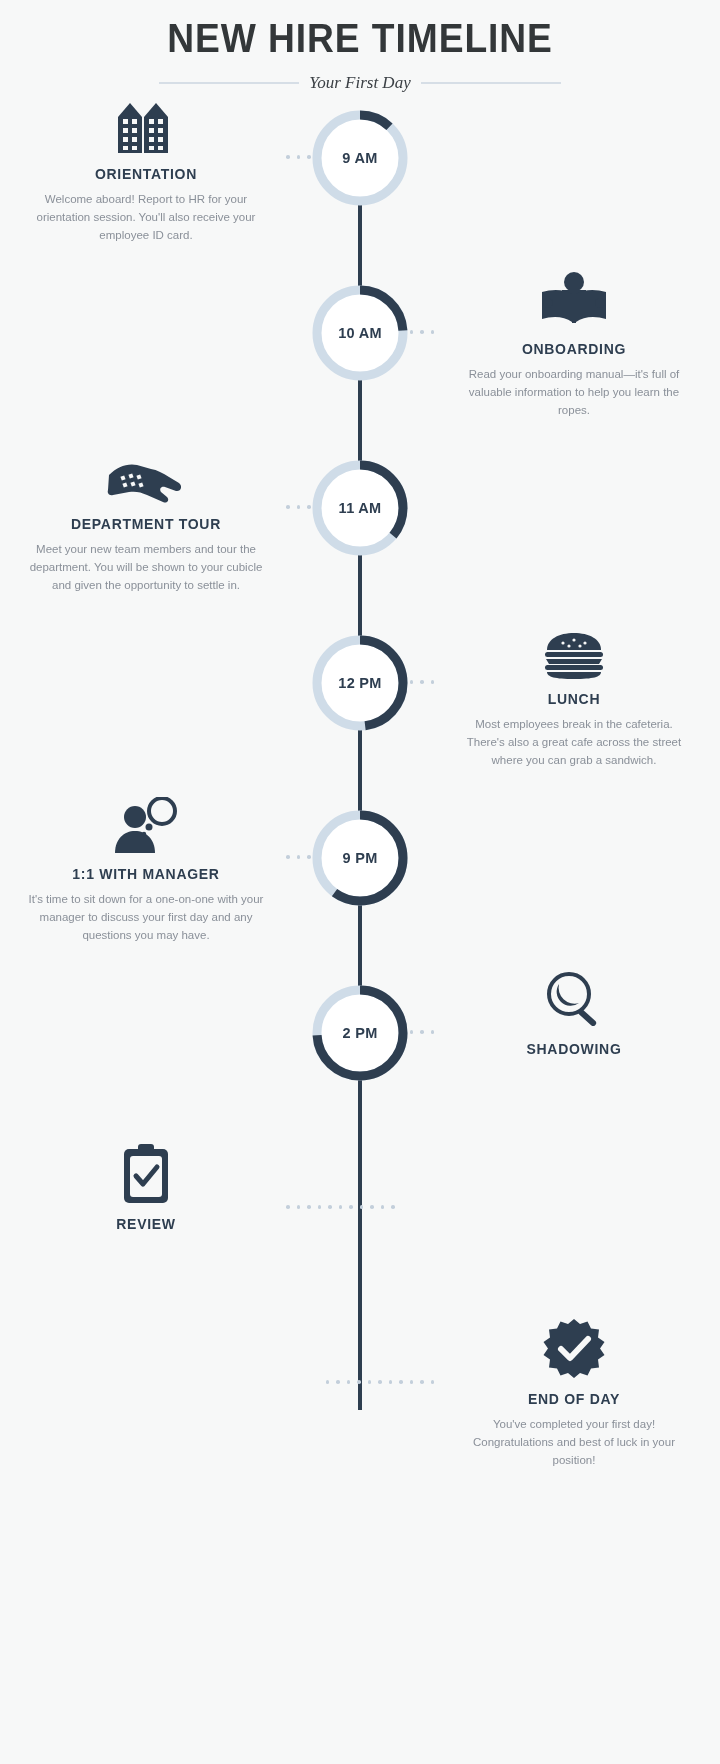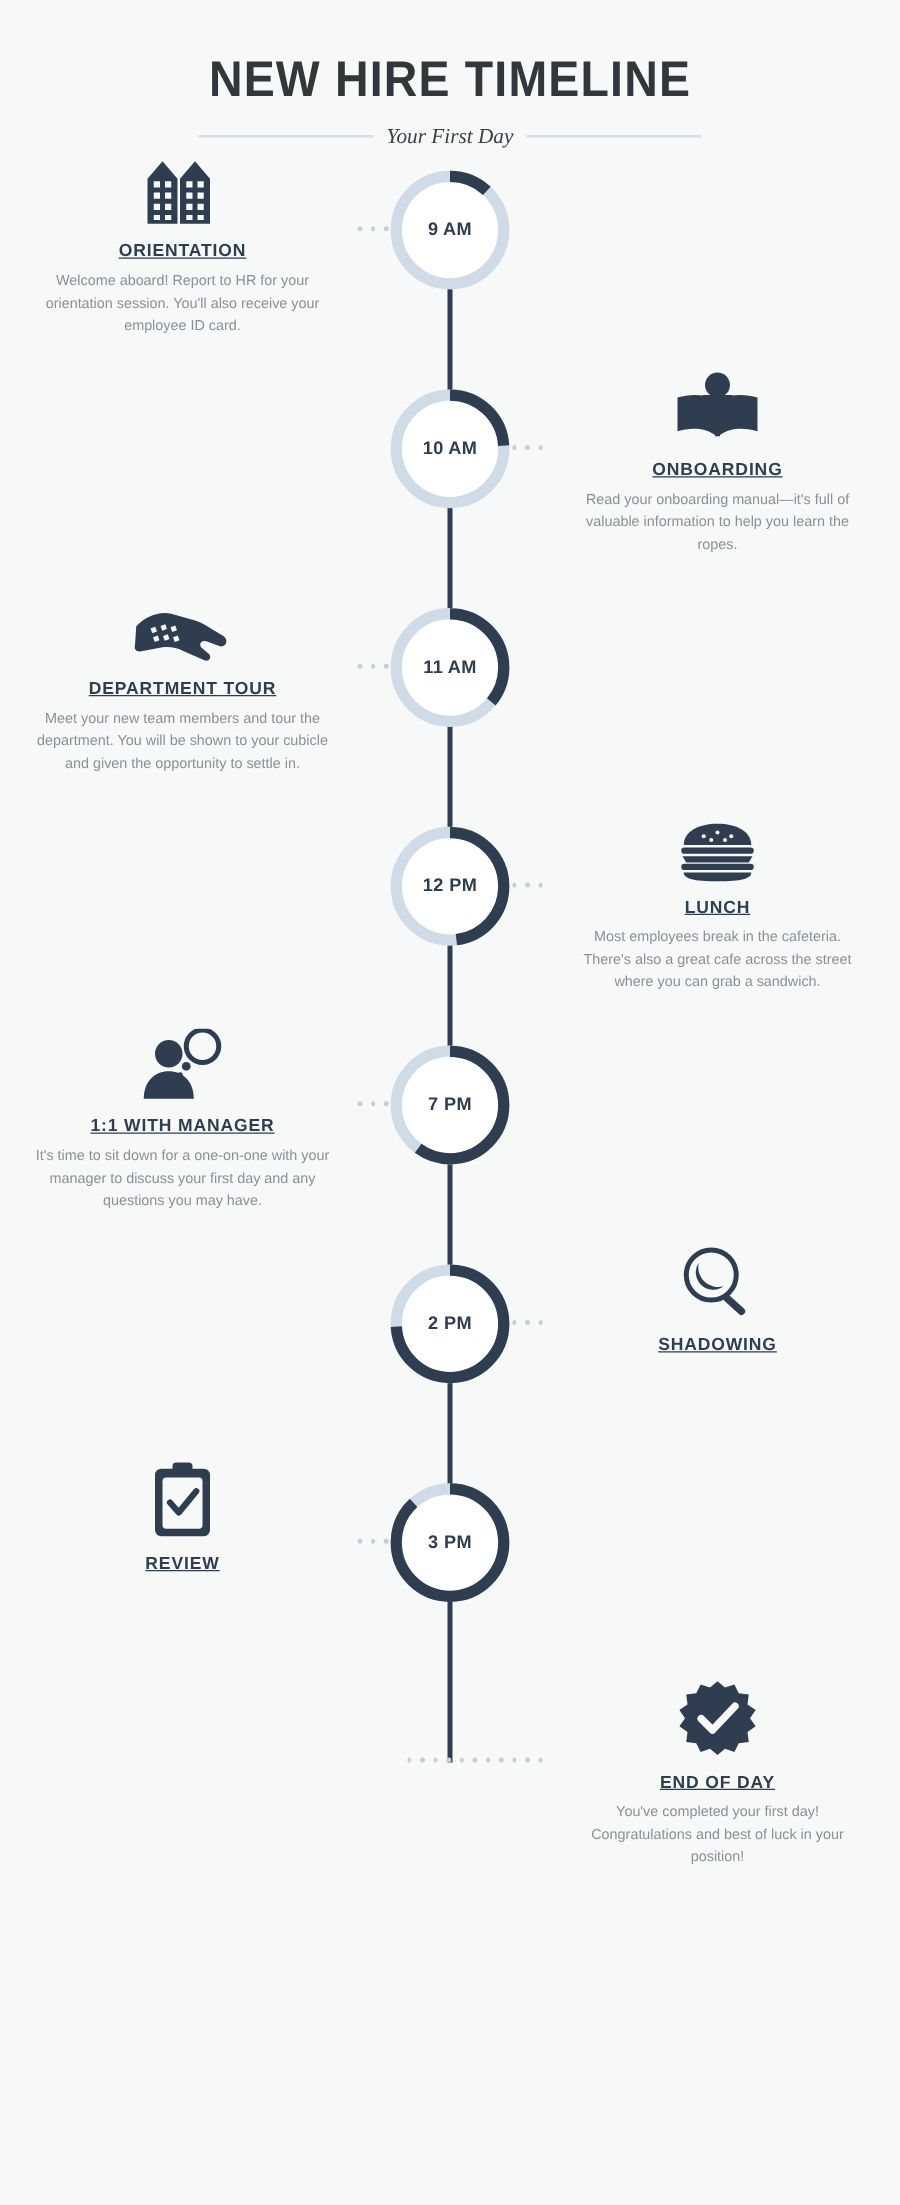--- a/index.html
+++ b/index.html
@@ -6,21 +6,21 @@
   body {
     width: 720px; height: 1764px;
     background: #f7f8f8;
     font-family: "Liberation Sans", sans-serif;
     position: relative;
     overflow: hidden;
   }
   .page { position: relative; width: 720px; height: 1764px; }
 
   
-  .header { padding-top: 42px; text-align: center; position: relative; }
+  .header { padding-top: 16px; text-align: center; position: relative; }
   .title {
     font-size: 40px; font-weight: bold; letter-spacing: 1px;
     color: #333739; font-family: "Liberation Sans", sans-serif;
     transform: scaleX(0.93); text-transform: uppercase;
   }
   .subtitle-row {
     margin-top: 12px; display: flex; align-items: center;
     justify-content: center; gap: 10px;
   }
   .rule { height: 2px; width: 140px; background: #d6dee6; }
@@ -59,21 +59,21 @@
     position: absolute; width: 268px; text-align: center; top: -14px;
   }
   .side.left  { left: 12px; }
   .side.right { right: 12px; }
 
   .icon-wrap { height: 62px; display: flex; align-items: flex-end; justify-content: center; }
   .icon-wrap svg { display: block; }
 
   .stage-title {
     margin-top: 11px; font-size: 14px; font-weight: bold;
-    color: #2e3e50; letter-spacing: 0.7px; text-transform: uppercase; text-decoration: underline;
+    color: #2e3e50; letter-spacing: 0.7px; text-transform: uppercase;
   }
   .stage-desc {
     margin-top: 9px; font-size: 11.5px; line-height: 1.55;
     color: #8a9099; padding: 0 16px;
   }
 
   
   .dots {
     position: absolute; top: 48px; display: flex; gap: 7px; z-index: 2;
   }
@@ -294,21 +294,21 @@
           <i></i>
           <i></i>
           <i></i>
           <i></i>
         </div>
     <div class="node">
       <svg width="102" height="102" viewBox="0 0 102 102">
     <circle cx="51" cy="51" r="43" fill="#ffffff" stroke="#cfdce8" stroke-width="9"></circle>
     <circle cx="51" cy="51" r="43" fill="none" stroke="#2e3e50" stroke-width="9" stroke-dasharray="162.1061809252333 108.0707872834889" transform="rotate(-90 51 51)"></circle>
   </svg>
-      <div class="time">7 PM</div>
+      <div class="time">9 PM</div>
     </div>
       </div>
       <div class="stage">
     <div class="side right">
       <div class="icon-wrap">
             <svg width="62" height="60" viewBox="0 0 62 60">
         <circle cx="26" cy="24" r="20" fill="none" stroke="#2e3e50" stroke-width="4"></circle>
         <path fill="#2e3e50" d="M16 14 a14 14 0 0 0 20 19 a16 16 0 0 1 -20 -19 Z"></path>
         <rect x="38" y="38" width="22" height="6" rx="3" fill="#2e3e50" transform="rotate(42 38 38)"></rect>
       </svg>
@@ -354,27 +354,20 @@
           <i></i>
           <i></i>
           <i></i>
           <i></i>
           <i></i>
           <i></i>
           <i></i>
           <i></i>
           <i></i>
         </div>
-    <div class="node">
-      <svg width="102" height="102" viewBox="0 0 102 102">
-    <circle cx="51" cy="51" r="43" fill="#ffffff" stroke="#cfdce8" stroke-width="9"></circle>
-    <circle cx="51" cy="51" r="43" fill="none" stroke="#2e3e50" stroke-width="9" stroke-dasharray="237.75573202367553 32.421236185046666" transform="rotate(-90 51 51)"></circle>
-  </svg>
-      <div class="time">3 PM</div>
-    </div>
       </div>
       <div class="stage">
     <div class="side right">
       <div class="icon-wrap">
             <svg width="62" height="62" viewBox="0 0 62 62">
         <path fill="#2e3e50" d="M31 1 l6 5 l7.5 -2.5 l3.5 7 l8 1 l-1 8 l6.5 4.5 l-4.5 6.5 l4.5 6.5 l-6.5 4.5 l1 8 l-8 1 l-3.5 7 l-7.5 -2.5 l-6 5 l-6 -5 l-7.5 2.5 l-3.5 -7 l-8 -1 l1 -8 l-6.5 -4.5 l4.5 -6.5 l-4.5 -6.5 l6.5 -4.5 l-1 -8 l8 -1 l3.5 -7 l7.5 2.5 Z"></path>
         <path d="M18 31 L27 40 L45 21" fill="none" stroke="#f7f8f8" stroke-width="6" stroke-linecap="round" stroke-linejoin="round"></path>
       </svg>
           </div>
       <div class="stage-title">END OF DAY</div>

